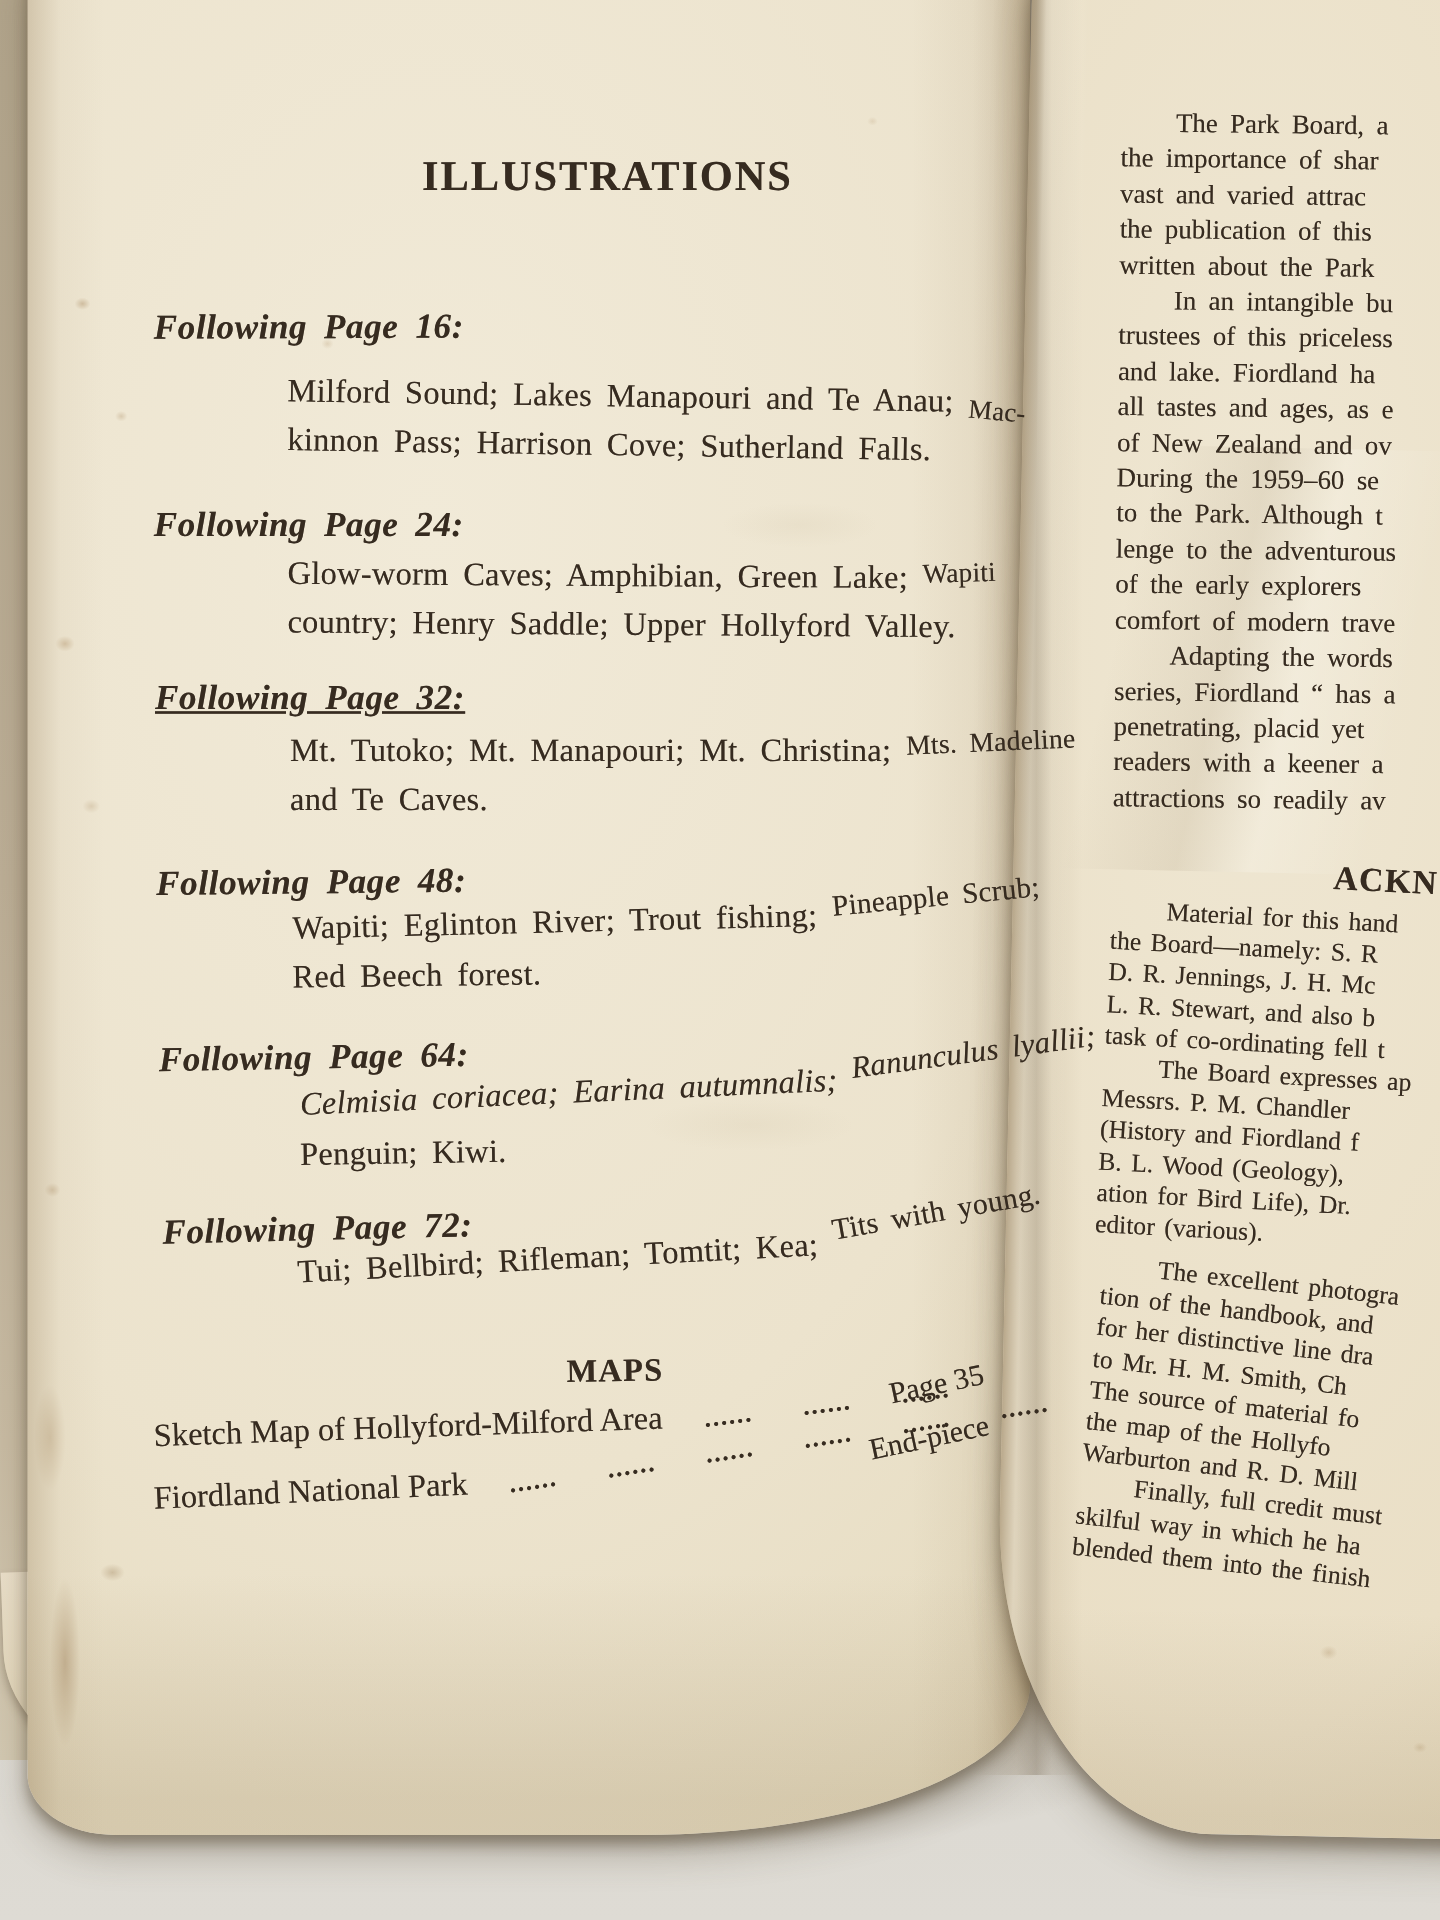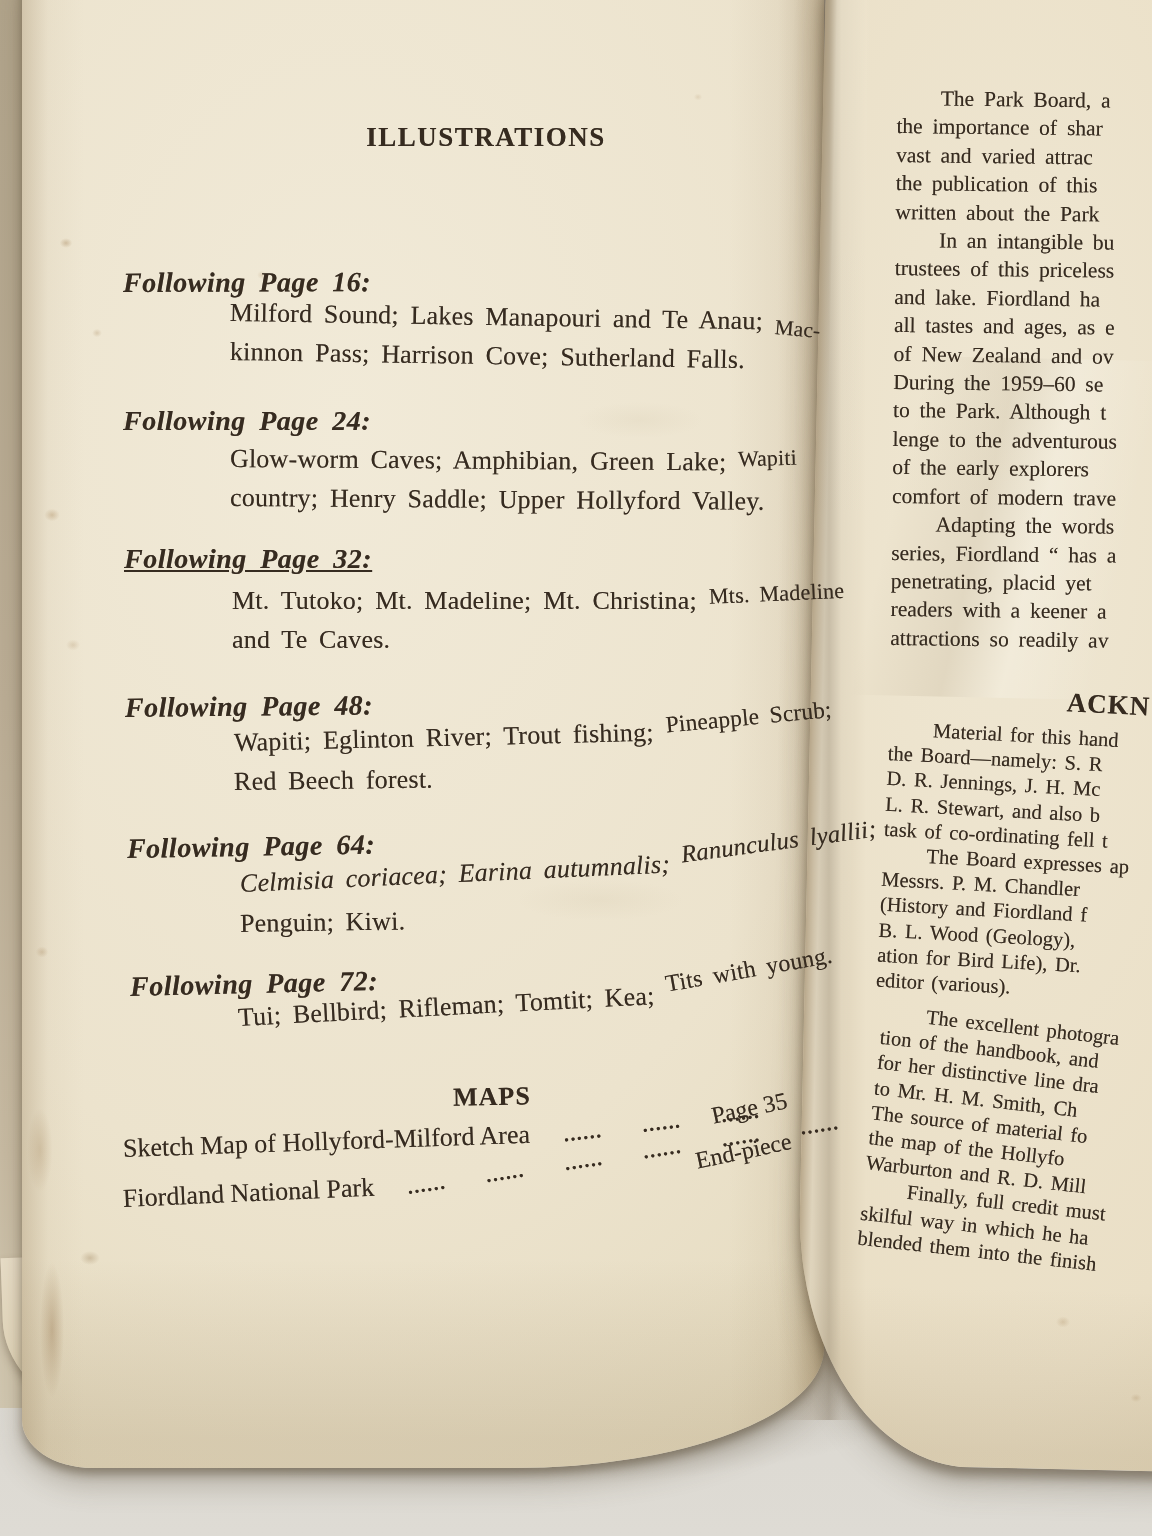--- a/index.html
+++ b/index.html
@@ -56,21 +56,21 @@
     radial-gradient(18px 60px at 40px 1150px,rgba(130,90,40,.18),transparent 70%),
     radial-gradient(16px 90px at 52px 1330px,rgba(120,80,35,.28),transparent 75%),
     radial-gradient(90px 26px at 640px 420px,rgba(160,140,100,.07),transparent 70%),
     radial-gradient(120px 30px at 600px 900px,rgba(160,140,100,.07),transparent 70%);}
 
   .text-layer{left:0;top:0;width:1152px;height:1536px;z-index:5;color:#362b20;
     text-shadow:0 0 .5px rgba(54,43,32,.55);}
   .text-layer > div{position:absolute;white-space:nowrap;}
 
   .lp-title{left:176px;top:122px;width:620px;text-align:center;
-    font-weight:700;font-size:27px;line-height:1.15;letter-spacing:1.5px;}
+    font-weight:700;font-size:34px;line-height:1.15;letter-spacing:1.5px;}
   .section-heading{font-style:italic;font-weight:700;font-size:28px;
     letter-spacing:.5px;word-spacing:6px;transform-origin:0 50%;}
   .entry-line{font-size:26px;word-spacing:5px;letter-spacing:.2px;transform-origin:0 50%;}
   .entry-line.it{font-style:italic;}
   .entry-line .tail{display:inline-block;transform-origin:0 50%;}
   .maps-heading{left:352px;top:1082px;width:280px;text-align:center;
     font-weight:700;font-size:26px;letter-spacing:1px;transform:rotate(-1deg);}
   .map-row{font-size:26px;transform-origin:0 50%;}
   .map-leader{display:inline-block;margin-left:34px;font-weight:700;font-size:20px;
     letter-spacing:1.5px;word-spacing:34px;transform-origin:0 70%;}
@@ -146,28 +146,28 @@
         <div class="rp-line">tion of the handbook, and</div>
         <div class="rp-line">for her distinctive line dra</div>
         <div class="rp-line">to Mr. H. M. Smith, Ch</div>
         <div class="rp-line">The source of material fo</div>
         <div class="rp-line">the map of the Hollyfo</div>
         <div class="rp-line">Warburton and R. D. Mill</div>
         <div class="rp-line indent">Finally, full credit must</div>
         <div class="rp-line">skilful way in which he ha</div>
         <div class="rp-line">blended them into the finish</div>
       </div>
-  <div class="section-heading" style="left: 123px; top: 267px; transform: rotate(-0.2deg); text-align: right;">Following Page 16:</div>
+  <div class="section-heading" style="left: 123px; top: 247px; transform: rotate(-0.2deg); text-align: right;">Following Page 16:</div>
       <div class="entry-line" style="left: 230px; top: 298px; transform: rotate(0.9deg);"><span>Milford Sound; Lakes Manapouri and Te Anau; </span><span class="tail" style="transform: translateY(6px) rotate(4deg) scale(0.82);">Mac-</span></div>
       <div class="entry-line" style="left: 230px; top: 337px; transform: rotate(0.9deg);"><span>kinnon Pass; Harrison Cove; Sutherland Falls.</span></div>
       <div class="section-heading" style="left: 123px; top: 405px; transform: rotate(0deg);">Following Page 24:</div>
       <div class="entry-line" style="left: 230px; top: 444px; transform: rotate(0.4deg);"><span>Glow-worm Caves; Amphibian, Green Lake; </span><span class="tail" style="transform: translateY(-3px) rotate(-2deg) scale(0.84);">Wapiti</span></div>
       <div class="entry-line" style="left: 230px; top: 483px; transform: rotate(0.4deg);"><span>country; Henry Saddle; Upper Hollyford Valley.</span></div>
       <div class="section-heading" style="left: 124px; top: 543px; transform: rotate(0deg); text-decoration: underline;">Following Page 32:</div>
-      <div class="entry-line" style="left: 232px; top: 586px; transform: rotate(0deg);"><span>Mt. Tutoko; Mt. Madeline; Mt. Christina; </span><span class="tail" style="transform: translateY(-4px) rotate(-2.5deg) scale(0.85);">Mts. Madeline</span></div>
+      <div class="entry-line" style="left: 232px; top: 586px; transform: rotate(0deg);"><span>Mt. Tutoko; Mt. Manapouri; Mt. Christina; </span><span class="tail" style="transform: translateY(-4px) rotate(-2.5deg) scale(0.85);">Mts. Madeline</span></div>
       <div class="entry-line" style="left: 232px; top: 625px; transform: rotate(0deg);"><span>and Te Caves.</span></div>
       <div class="section-heading" style="left: 125px; top: 692px; transform: rotate(-0.6deg);">Following Page 48:</div>
       <div class="entry-line" style="left: 234px; top: 728px; transform: rotate(-1.4deg);"><span>Wapiti; Eglinton River; Trout fishing; </span><span class="tail" style="transform: translateY(-7px) rotate(-4deg) scale(0.9);">Pineapple Scrub;</span></div>
       <div class="entry-line" style="left: 234px; top: 767px; transform: rotate(-0.7deg);"><span>Red Beech forest.</span></div>
       <div class="section-heading" style="left: 127px; top: 833px; transform: rotate(-1deg);">Following Page 64:</div>
       <div class="entry-line it" style="left: 240px; top: 869px; transform: rotate(-2.6deg);"><span>Celmisia coriacea; Earina autumnalis; </span><span class="tail" style="transform: translateY(-9px) rotate(-5deg) scale(0.95);">Ranunculus lyallii;</span></div>
       <div class="entry-line" style="left: 240px; top: 909px; transform: rotate(-0.9deg);"><span>Penguin; Kiwi.</span></div>
       <div class="section-heading" style="left: 130px; top: 971px; transform: rotate(-1.4deg);">Following Page 72:</div>
       <div class="entry-line" style="left: 238px; top: 1003px; transform: rotate(-3deg);"><span>Tui; Bellbird; Rifleman; Tomtit; Kea; </span><span class="tail" style="transform: translateY(-11px) rotate(-7deg) scale(0.92);">Tits with young.</span></div>
       <div class="map-row" style="left: 123px; top: 1134px; transform: rotate(-2deg);"><span>Sketch Map of Hollyford-Milford Area</span><span class="map-leader" style="transform: rotate(-5deg);">...... ...... ......</span></div>

